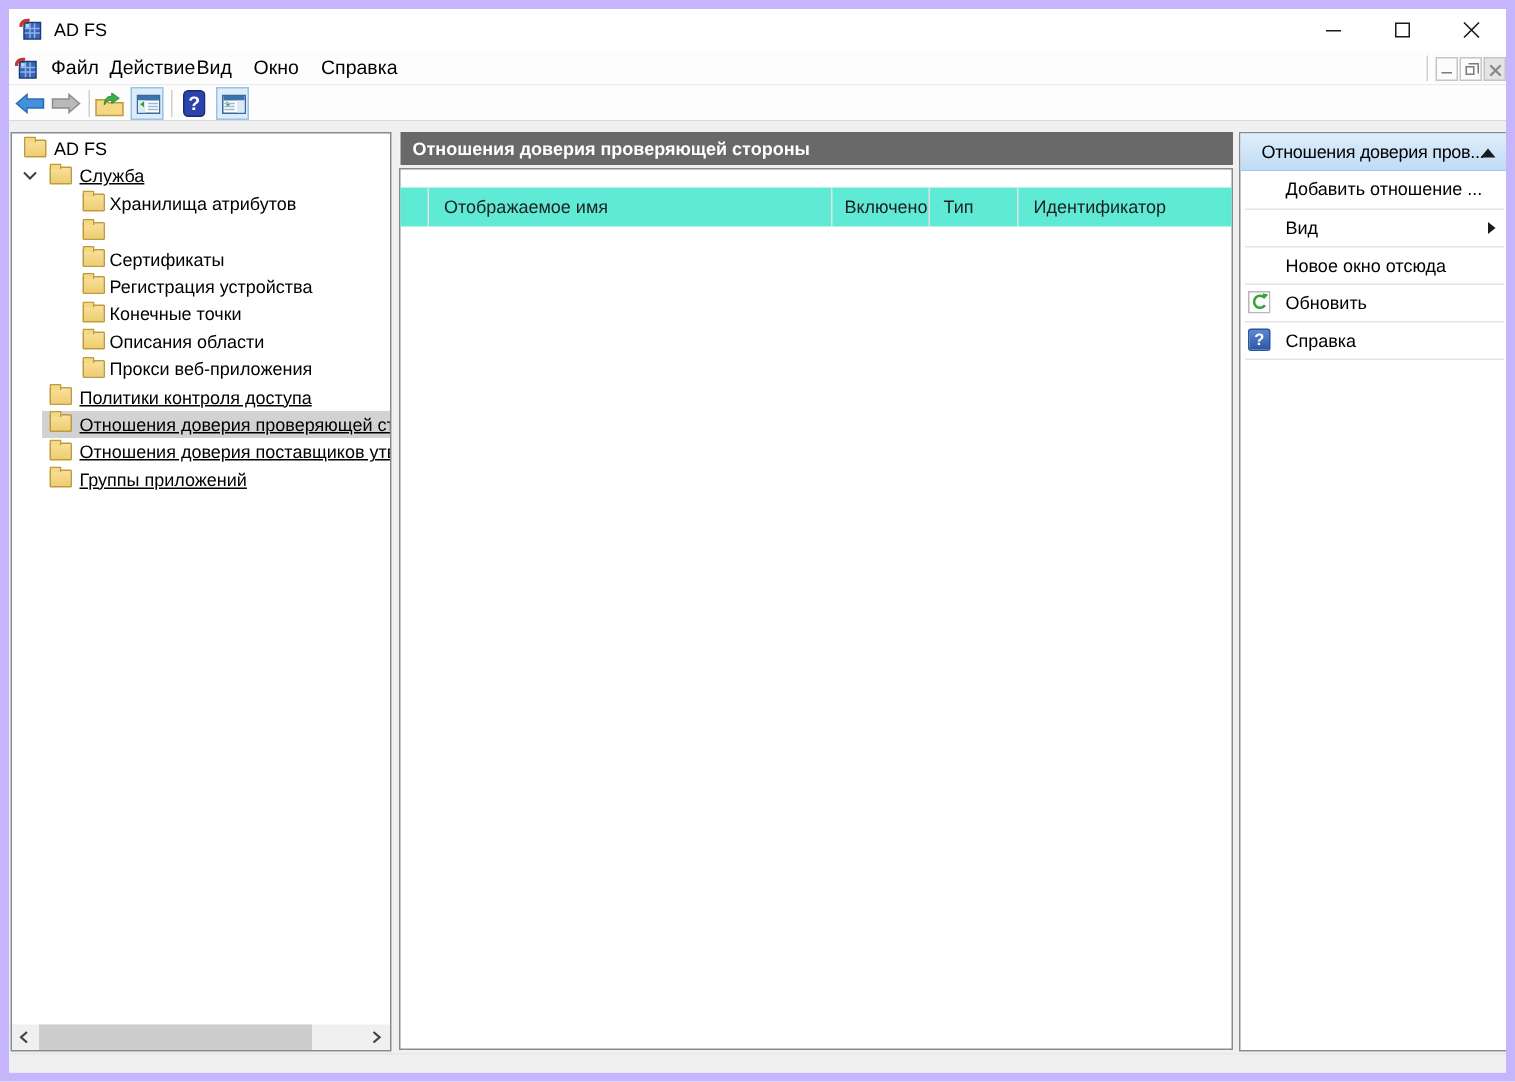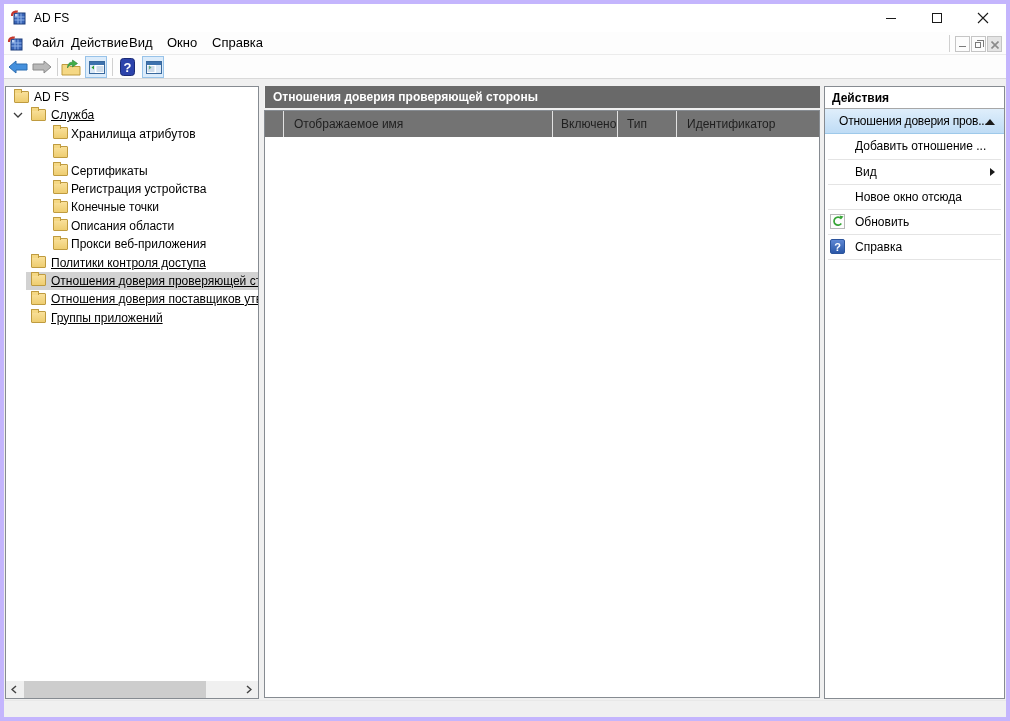--- a/index.html
+++ b/index.html
@@ -1,17 +1,17 @@
 <!DOCTYPE html>
 <html><head>
 <meta charset="utf-8">
 <style>
   * { margin:0; padding:0; box-sizing:border-box; }
   body { width:1010px; height:721px; font-family:"Liberation Sans", sans-serif; font-size:12px; color:#000; }
-  .window { position:relative; width:1010px; height:721px; border:4px solid #c4b5fd; background:#fff; overflow:hidden; }
+  .window { position:relative; width:1010px; height:721px; border:6px solid #c4b5fd; background:#fff; overflow:hidden; }
   
   .titlebar { position:absolute; left:0; top:0; right:0; height:28px; background:#fff; }
   .app-icon { position:absolute; left:6px; top:5px; width:16px; height:16px; }
   .title-text { position:absolute; left:30px; top:0; line-height:28px; font-size:12px; }
   .cap-btn { position:absolute; top:0; width:46px; height:28px; }
   .cap-min { right:92px; } .cap-max { right:46px; } .cap-close { right:0; }
   .glyph-min { position:absolute; left:18px; top:14px; width:10px; height:1px; background:#1a1a1a; }
   .glyph-max { position:absolute; left:18px; top:9px; width:10px; height:10px; border:1px solid #1a1a1a; }
   
   .menubar { position:absolute; left:0; top:28px; right:0; height:23px; background:#fdfdfd; border-bottom:1px solid #ececec; }
@@ -46,21 +46,21 @@
   
   .hscroll { position:absolute; left:0; right:0; bottom:0; height:17px; background:#f0f0f0; }
   .sb-arrow { position:absolute; top:0; width:17px; height:17px; }
   .sb-arrow svg { position:absolute; left:5px; top:4px; }
   .sb-left { left:0; } .sb-right { right:0; }
   .sb-thumb { position:absolute; left:18px; top:0; width:182px; height:17px; background:#cdcdcd; }
   
   .view-header { position:absolute; left:260px; top:82px; width:556px; height:22px; background:#696969; border-left:1px solid #f5f5f5; }
   .view-header span { position:absolute; left:8px; line-height:22px; color:#fff; font-weight:bold; }
   .list-panel { position:absolute; left:260px; top:106px; width:556px; height:588px; border:1px solid #868b91; background:#fff; }
-  .col-header { position:absolute; left:0; top:0; right:0; height:26px; background:#737373;text-decoration:underline; }
+  .col-header { position:absolute; left:0; top:12px; right:0; height:26px; background:#5eead4;text-decoration:underline; }
   .col-sep { position:absolute; top:0; width:1px; height:26px; background:#e2e2e2; }
   .col-label { position:absolute; top:0; line-height:26px; color:#1f1f1f; }
   
   .actions-panel { position:absolute; left:820px; top:82px; width:181px; height:613px; border:1px solid #868b91; background:#fff; }
   .act-header { height:22px; line-height:22px; padding-left:7px; font-weight:bold; border-bottom:1px solid #a7a7a7; background:#fff; }
   .act-section { position:relative; height:25px; line-height:25px; padding-left:14px; background:linear-gradient(180deg,#dfeefb,#bfdcf5); border-bottom:1px solid #9ec9ea; overflow:hidden; white-space:nowrap; font-size:12px; letter-spacing:-0.2px; }
   .act-section .up-arrow { position:absolute; right:9px; top:10px; width:0; height:0; border-left:5px solid transparent; border-right:5px solid transparent; border-bottom:6px solid #1a1a1a; }
   .act-item { position:relative; height:24px; line-height:24px; padding-left:30px; white-space:nowrap; }
   .act-item.first { height:25px; line-height:25px; }
   .act-sep { height:1px; background:#e4e4e4; margin:0 3px; }
@@ -245,21 +245,20 @@
       <div class="col-sep" style="left:287px"></div>
       <span class="col-label" style="left:296px">Включено</span>
       <div class="col-sep" style="left:352px"></div>
       <span class="col-label" style="left:362px">Тип</span>
       <div class="col-sep" style="left:411px"></div>
       <span class="col-label" style="left:422px">Идентификатор</span>
     </div>
   </div>
 
   <div class="actions-panel">
-    <div class="act-header">Действия</div>
     <div class="act-section">
       <span>Отношения доверия пров...</span>
       <span class="up-arrow"></span>
     </div>
     <div class="act-item first">
       <span>Добавить отношение ...</span>
     </div>
     <div class="act-sep"></div>
     <div class="act-item">
       <span>Вид</span>

